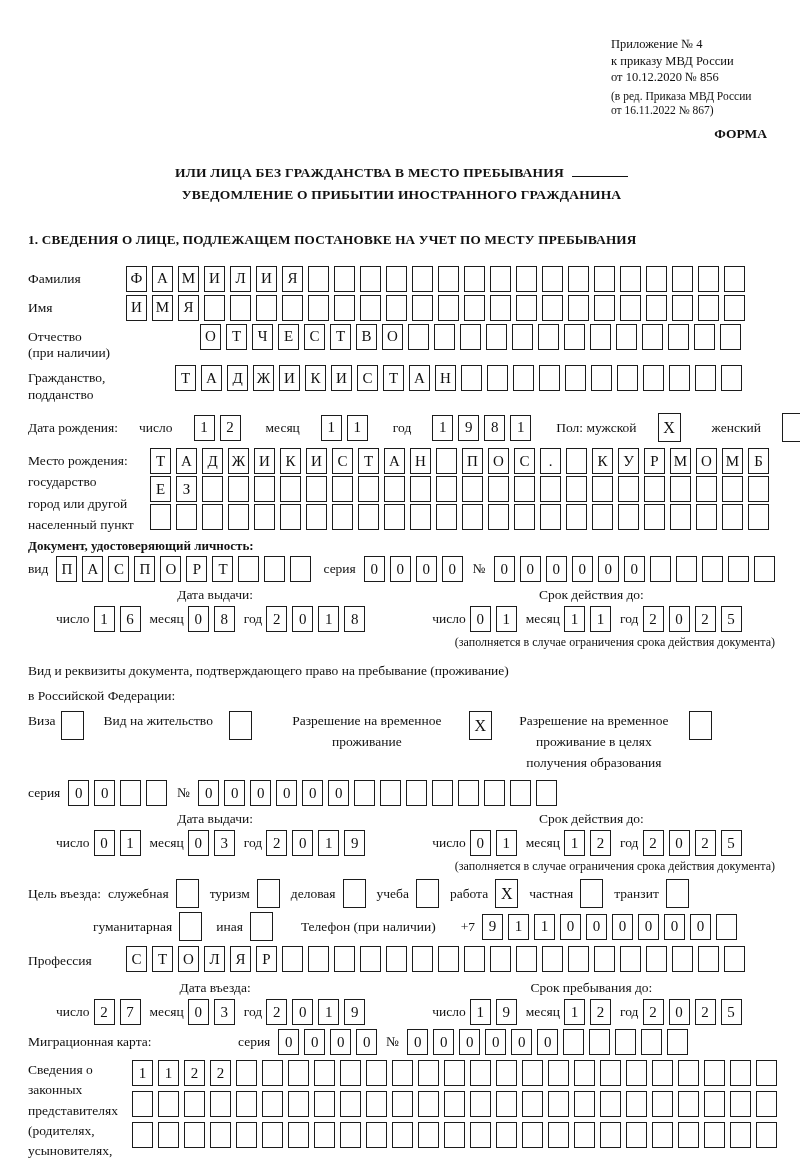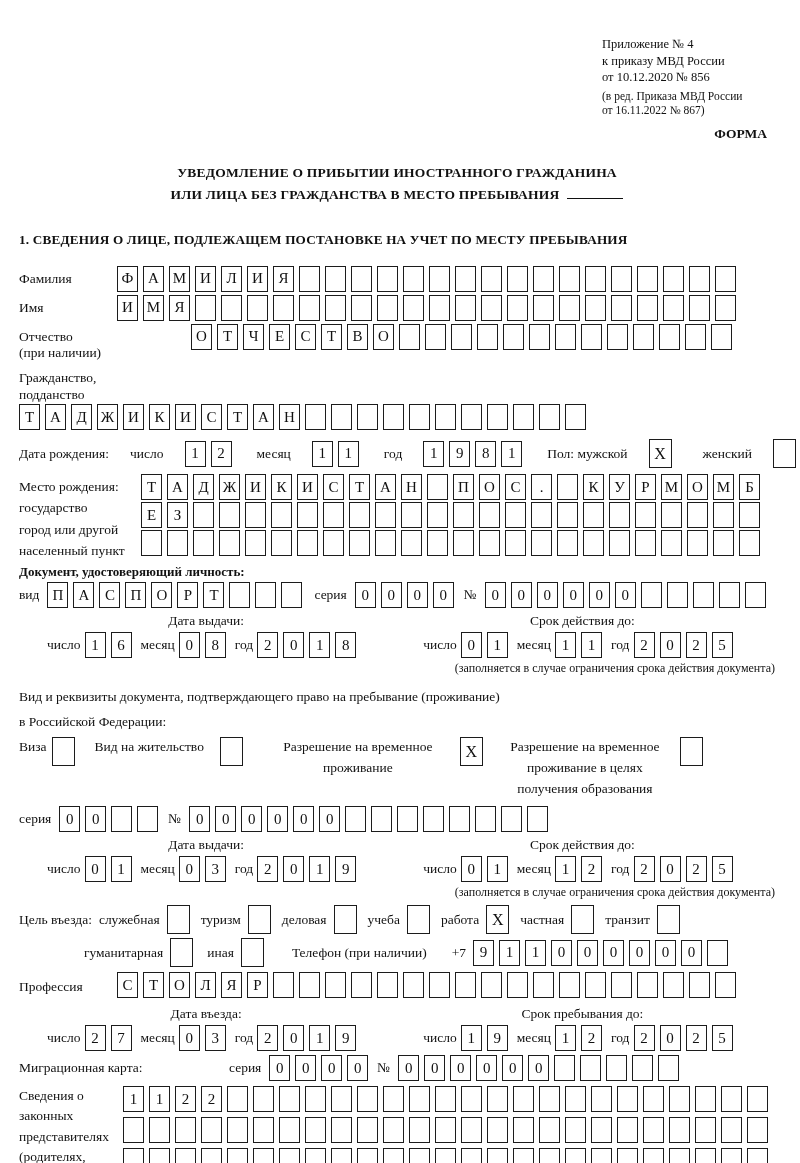--- a/index.html
+++ b/index.html
@@ -1,18 +1,18 @@
 <!DOCTYPE html>
 <html lang="ru"><head>
 <meta charset="utf-8">
 <style>
   html,body{margin:0;padding:0;background:#ffffff;}
   body{width:800px;height:1163px;overflow:hidden;color:#111;
        font-family:"Liberation Serif","DejaVu Serif",serif;}
-  .page{box-sizing:border-box;width:800px;height:1163px;padding:36px 25px 0 19px;}
+  .page{box-sizing:border-box;width:800px;height:1163px;padding:36px 25px 0 28px;}
 
   
   .annex{margin-left:583px;font-size:12.5px;line-height:1.32;white-space:nowrap;}
   .annex-small{font-size:11.5px;line-height:1.3;margin-top:3px;}
   .forma{text-align:right;margin-right:8px;margin-top:8px;font-weight:bold;font-size:13.5px;}
 
   .title{margin-top:20px;text-align:center;font-weight:bold;font-size:13.5px;line-height:1.6;letter-spacing:.2px;}
   .blank{display:inline-block;width:56px;border-bottom:1.6px solid #111;height:12px;margin-left:8px;}
 
   .sec1{margin-top:26px;font-weight:bold;font-size:13.2px;letter-spacing:.2px;white-space:nowrap;}
@@ -30,21 +30,21 @@
   .note{font-size:12px;}
   .boldc{font-weight:bold;font-size:13px;}
 
   
   .r-surname{margin-top:18px;}
   .r-surname .flabel{width:98px;}
   .r-name{margin-top:3px;}
   .r-name .flabel{width:98px;}
   .r-patr{margin-top:3px;}
   .r-patr .flabel{width:172px;}
-  .r-cit{margin-top:3px;flex-direction:column;}
+  .r-cit{margin-top:3px;}
   .r-cit .flabel{width:147px;}
 
   .r-birth{margin-top:9px;align-items:center;gap:15px;}
   .r-birth .lbl{margin-right:6px;}
   .r-birth .cells{margin-right:10px;}
 
   .r-bplace{margin-top:6px;}
   .r-bplace .flabel{width:122px;line-height:1.58;padding-top:2px;}
 
   .doc-head{margin-top:3px;}
@@ -104,22 +104,22 @@
     <div>от 10.12.2020 № 856</div>
     <div class="annex-small">
       <div>(в ред. Приказа МВД России</div>
       <div>от 16.11.2022 № 867)</div>
     </div>
   </div>
 
   <div class="forma">ФОРМА</div>
 
   <div class="title">
+    <div><span>ИЛИ ЛИЦА БЕЗ ГРАЖДАНСТВА В МЕСТО ПРЕБЫВАНИЯ</span><span class="blank"></span></div>
     <div>УВЕДОМЛЕНИЕ О ПРИБЫТИИ ИНОСТРАННОГО ГРАЖДАНИНА</div>
-    <div><span>ИЛИ ЛИЦА БЕЗ ГРАЖДАНСТВА В МЕСТО ПРЕБЫВАНИЯ</span><span class="blank"></span></div>
   </div>
 
   <div class="sec1">1. СВЕДЕНИЯ О ЛИЦЕ, ПОДЛЕЖАЩЕМ ПОСТАНОВКЕ НА УЧЕТ ПО МЕСТУ ПРЕБЫВАНИЯ</div>
 
   <div class="frow r-surname">
     <div class="flabel">Фамилия</div>
     <div class="cells">
         <span class="cell">Ф</span>
         <span class="cell">А</span>
         <span class="cell">М</span>

